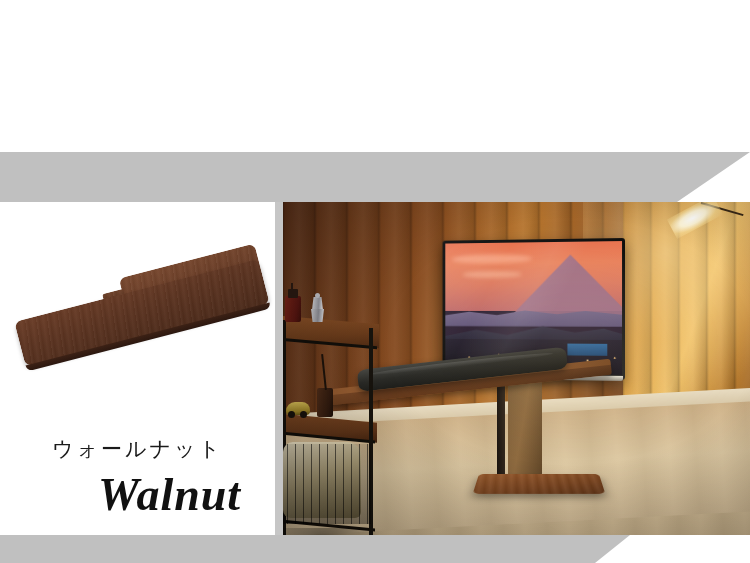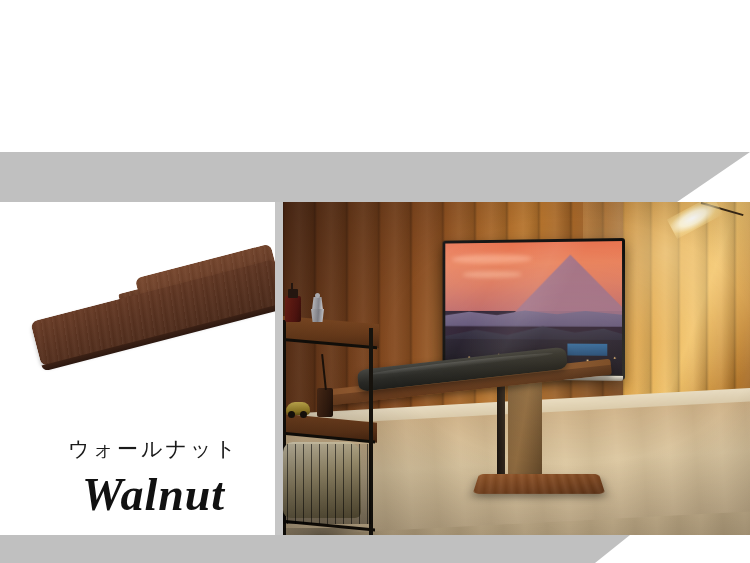--- a/index.html
+++ b/index.html
@@ -124,21 +124,21 @@
     position: absolute;
     left: 0; top: 0;
     width: 640px; height: 28px;
     background: #c0c0c0;
     clip-path: polygon(0 0, 630px 0, 595px 100%, 0 100%);
   }
 
   
   .left-panel {
     position: absolute;
-    left: 16px; top: 202px;
+    left: 0; top: 202px;
     width: 275px; height: 333px;
     background: #ffffff;
   }
   .gutter {
     position: absolute;
     left: 275px; top: 202px;
     width: 8px; height: 333px;
     background: #c6c6c6;
   }
 
@@ -227,20 +227,21 @@
     left: 0; top: 268px;
     width: 275px;
     text-align: center;
     font-family: "Liberation Serif", serif;
     font-style: italic;
     font-weight: bold;
     font-size: 46px;
     letter-spacing: 1px;
     color: #111111;
     line-height: 1.1;
+    padding-left: 32px;
   }
 
   
   .photo {
     position: absolute;
     left: 283px; top: 202px;
     width: 467px; height: 333px;
     overflow: hidden;
     background: #2a1a10;
   }

